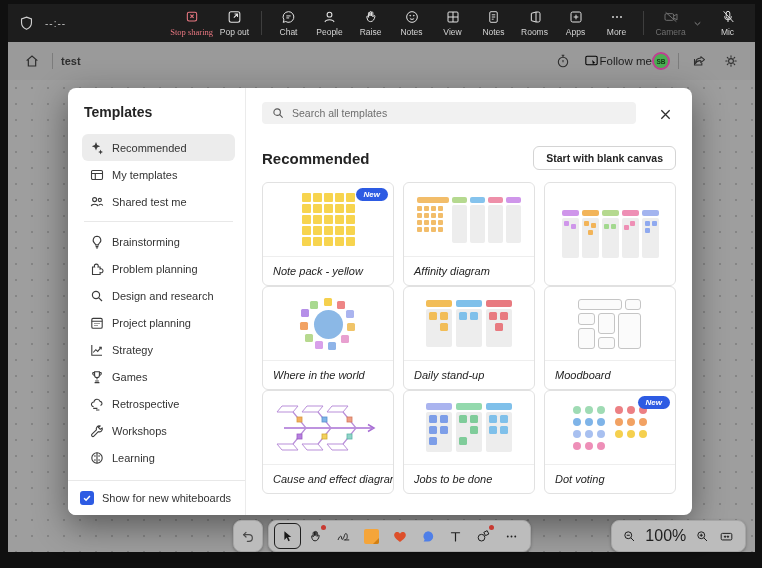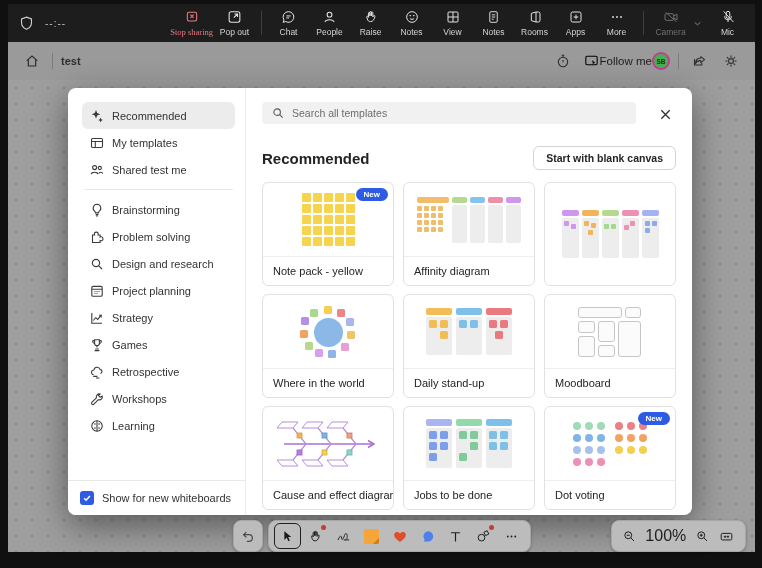--- a/index.html
+++ b/index.html
@@ -61,21 +61,21 @@
     padding-left:30px;font-size:10.5px;color:#555;}
   .search input::placeholder{color:#6d6d6d;}
   .search-ico{position:absolute;left:10px;top:5px;color:#5a5a5a;}
   .dlg-close{position:absolute;top:17px;right:18px;width:18px;height:18px;display:flex;
     align-items:center;justify-content:center;color:#2e2e2e;cursor:pointer;}
   .head-row{display:flex;align-items:center;justify-content:space-between;margin-top:22px;height:24px;}
   .dlg-heading{font-size:15px;font-weight:bold;color:#242424;}
   .blank-btn{border:1px solid #d4d4d4;border-radius:6px;background:#fff;padding:5px 12px;
     font-size:10.5px;font-weight:bold;color:#242424;cursor:pointer;margin-left:11px;}
 
-  .grid{margin-top:12px;display:grid;grid-template-columns:repeat(3,132px);gap:8px 9px;}
+  .grid{margin-top:12px;display:grid;grid-template-columns:repeat(3,132px);gap:0 9px;font-style:italic;}
   .card{width:132px;height:104px;border:1px solid #e1e1e1;border-radius:6px;background:#fff;
     position:relative;display:flex;flex-direction:column;cursor:pointer;overflow:hidden;}
   .card-preview{flex:1;display:flex;align-items:center;justify-content:center;}
   .card-label{height:29px;border-top:1px solid #eee;display:flex;align-items:center;
     padding:0 10px;font-size:11px;color:#242424;white-space:nowrap;}
   .badge{position:absolute;top:5px;right:5px;background:#2d5be3;color:#fff;font-size:8px;
     font-weight:bold;padding:2px 8px;border-radius:9px;}
 
   
   .np-grid{display:grid;grid-template-columns:repeat(5,9px);gap:2px;}
@@ -304,20 +304,21 @@
             <path d="M12 4.2v2M12 17.8v2M19.8 12h-2M6.2 12h-2M17.6 6.4l-1.5 1.5M7.9 16.1l-1.5 1.5M17.6 17.6l-1.5-1.5M7.9 7.9L6.4 6.4"></path>
           </svg>
       </div>
     </div>
   </div>
 
   <div class="canvas"></div>
 
   <div class="dialog">
     <div class="sidebar">
+      <div class="sb-title">Templates</div>
 
       <div class="sb-item selected">
         <span class="sb-ico">
             <svg width="14" height="14" viewBox="0 0 14 14" fill="#3c3c3c">
               <path d="M6 1l1.2 3 3 1.2-3 1.2L6 9.4 4.8 6.4l-3-1.2 3-1.2z"></path>
               <path d="M10.6 8.6l.7 1.7 1.7.7-1.7.7-.7 1.7-.7-1.7-1.7-.7 1.7-.7z"></path>
             </svg>
           </span>
         <span>Recommended</span>
       </div>
@@ -352,21 +353,21 @@
             </svg>
           </span>
         <span>Brainstorming</span>
       </div>
       <div class="sb-item">
         <span class="sb-ico">
             <svg width="14" height="14" viewBox="0 0 14 14" fill="none" stroke="#3c3c3c" stroke-width="1.1">
               <path d="M2.5 5h2.1c-.8-1.7.3-2.9 1.7-2.9S8.8 3.3 8 5h2.1v2.1c1.7-.8 2.9.3 2.9 1.7s-1.2 2.5-2.9 1.7v2H2.5z"></path>
             </svg>
           </span>
-        <span>Problem solving</span>
+        <span>Problem planning</span>
       </div>
       <div class="sb-item">
         <span class="sb-ico">
             <svg width="14" height="14" viewBox="0 0 14 14" fill="none" stroke="#3c3c3c" stroke-width="1.2">
               <circle cx="6" cy="6" r="3.6"></circle>
               <path d="M8.8 8.8l3.2 3.2"></path>
             </svg>
           </span>
         <span>Design and research</span>
       </div>

